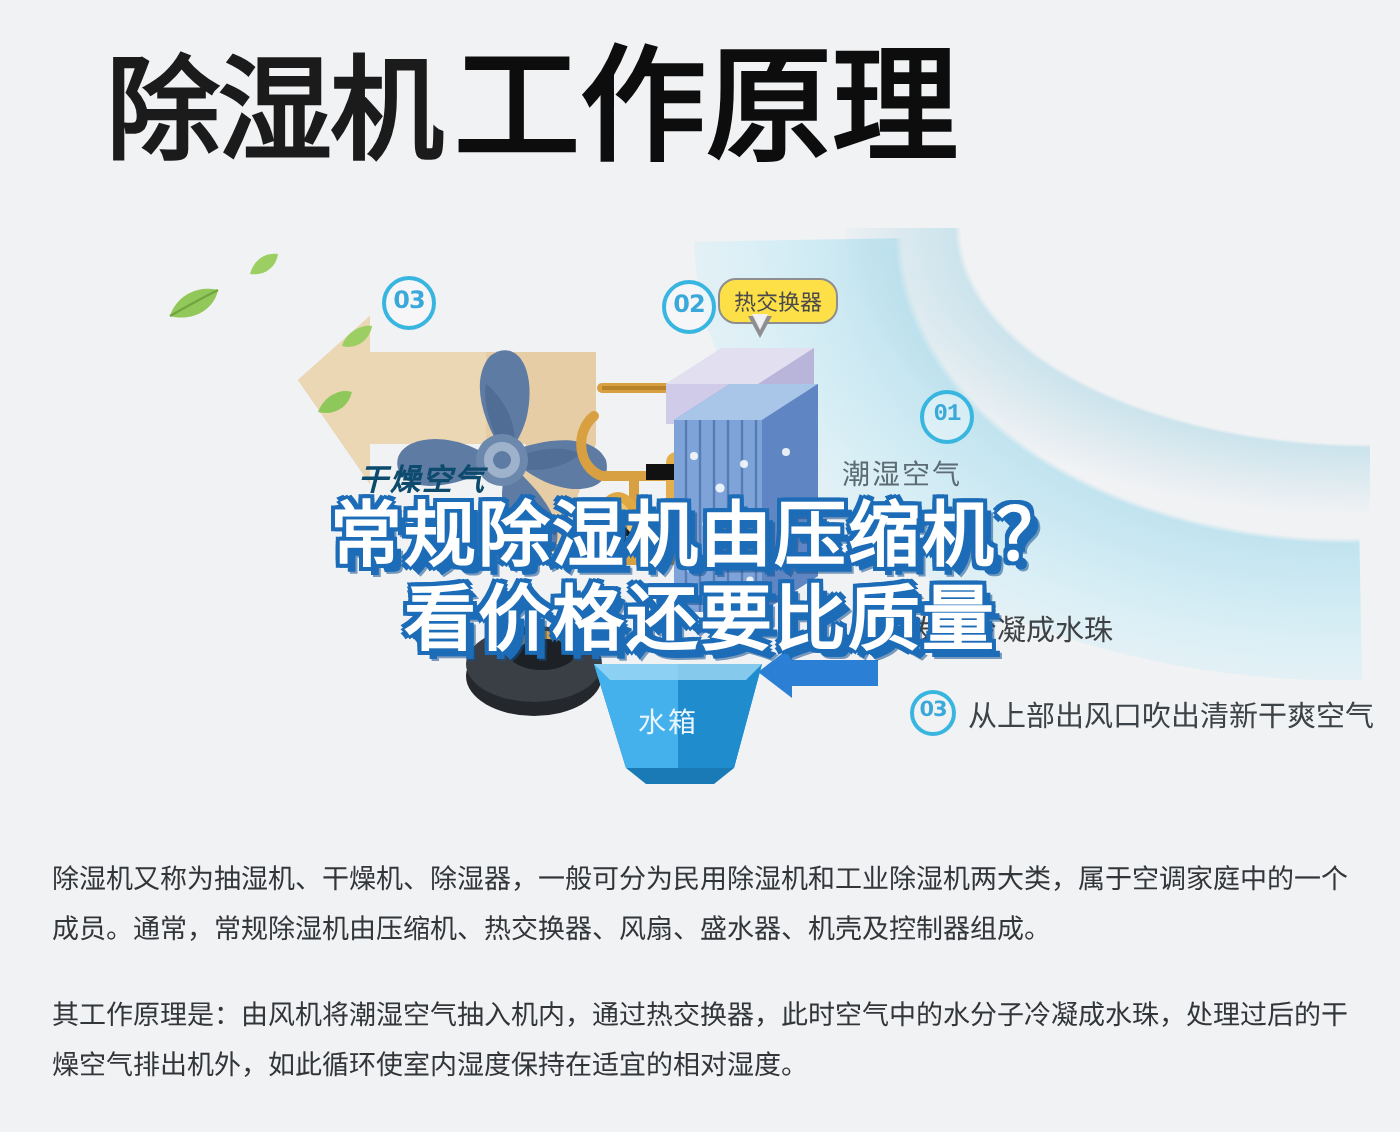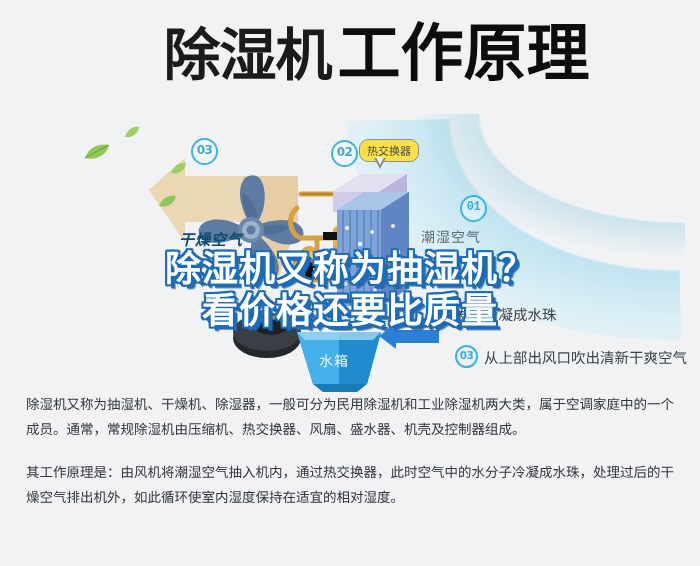--- a/index.html
+++ b/index.html
@@ -10,21 +10,21 @@
     font-family:"DejaVu Sans","Liberation Sans",sans-serif;
     overflow:hidden;
     position:relative;
   }
   .page{position:relative;width:700px;height:566px;background:#f1f2f4;}
 
   
   .title-band{position:absolute;left:0;top:16px;width:700px;height:86px;}
   .title-inner{
     position:absolute;left:12px;right:0;top:6px;
-    text-align:center;white-space:nowrap;
+    white-space:nowrap;
     line-height:1;
     padding-left:41px;
   }
   .title-a{
     font-size:57px;font-weight:700;color:#1b1b1b;
     letter-spacing:-1px;
     font-family:"DejaVu Sans","Liberation Sans",sans-serif;
   }
   .title-b{
     font-size:63px;font-weight:700;color:#0d0d0d;
@@ -147,21 +147,21 @@
     font-size:36px;font-weight:700;color:#ffffff;
     line-height:42px;letter-spacing:1px;white-space:nowrap;
     font-family:"DejaVu Sans","Liberation Sans",sans-serif;
     text-shadow:
       -2px 0 0 #1c6cb8, 2px 0 0 #1c6cb8, 0 -2px 0 #1c6cb8, 0 2px 0 #1c6cb8,
       -2px -2px 0 #1c6cb8, 2px -2px 0 #1c6cb8, -2px 2px 0 #1c6cb8, 2px 2px 0 #1c6cb8,
       4px 4px 0 #1c6cb8, 5px 5px 0 rgba(20,80,140,.55);
   }
 
   
-  .copy{position:absolute;left:0;top:392px;width:700px;}
+  .copy{position:absolute;left:0;top:428px;width:700px;}
   .para{
     margin:0 0 0 0;padding:0 26px;color:#333639;
     font-size:13.5px;line-height:25px;
     font-family:"DejaVu Sans","Liberation Sans",sans-serif;
     text-align:justify;
   }
   .para + .para{margin-top:18px;}
 </style>
 </head>
 <body>
@@ -315,21 +315,21 @@
     <div class="lbl lbl-tank">水箱</div>
 
     <div class="stage-note note-a">发器冷凝成水珠</div>
     <div class="stage-note note-b">
       <span class="note-badge">03</span>
       <span>从上部出风口吹出清新干爽空气</span>
     </div>
   </div>
 
   <div class="overlay">
-    <div class="ov-line">除湿机又称为抽湿机？</div>
+    <div class="ov-line">常规除湿机由压缩机？</div>
     <div class="ov-line">看价格还要比质量</div>
   </div>
 
   <div class="copy">
     <p class="para">除湿机又称为抽湿机、干燥机、除湿器，一般可分为民用除湿机和工业除湿机两大类，属于空调家庭中的一个成员。通常，常规除湿机由压缩机、热交换器、风扇、盛水器、机壳及控制器组成。</p>
     <p class="para">其工作原理是：由风机将潮湿空气抽入机内，通过热交换器，此时空气中的水分子冷凝成水珠，处理过后的干燥空气排出机外，如此循环使室内湿度保持在适宜的相对湿度。</p>
   </div>
 
 </div>
 

